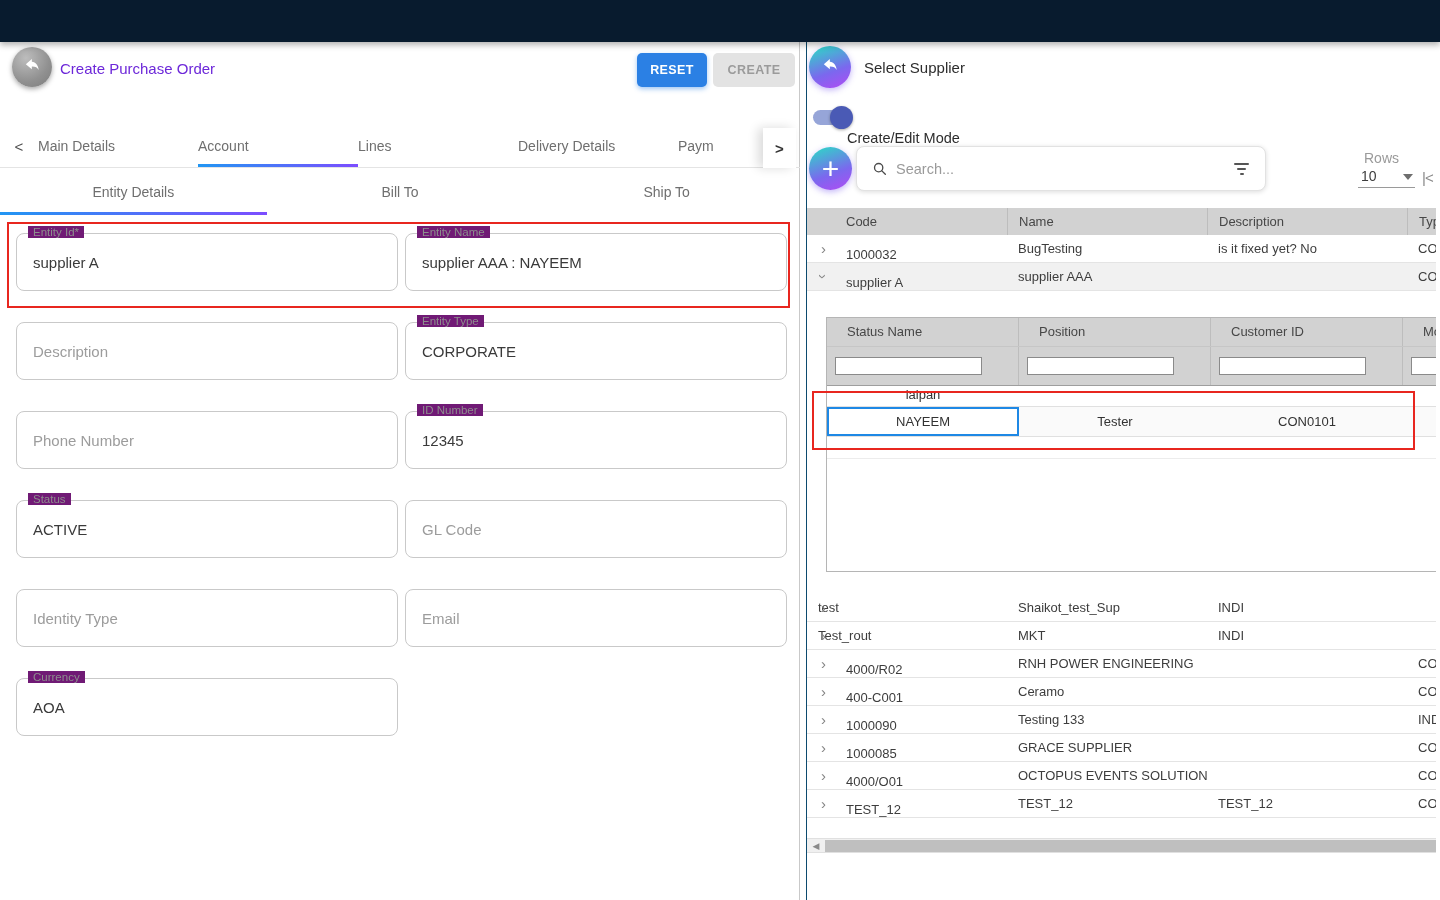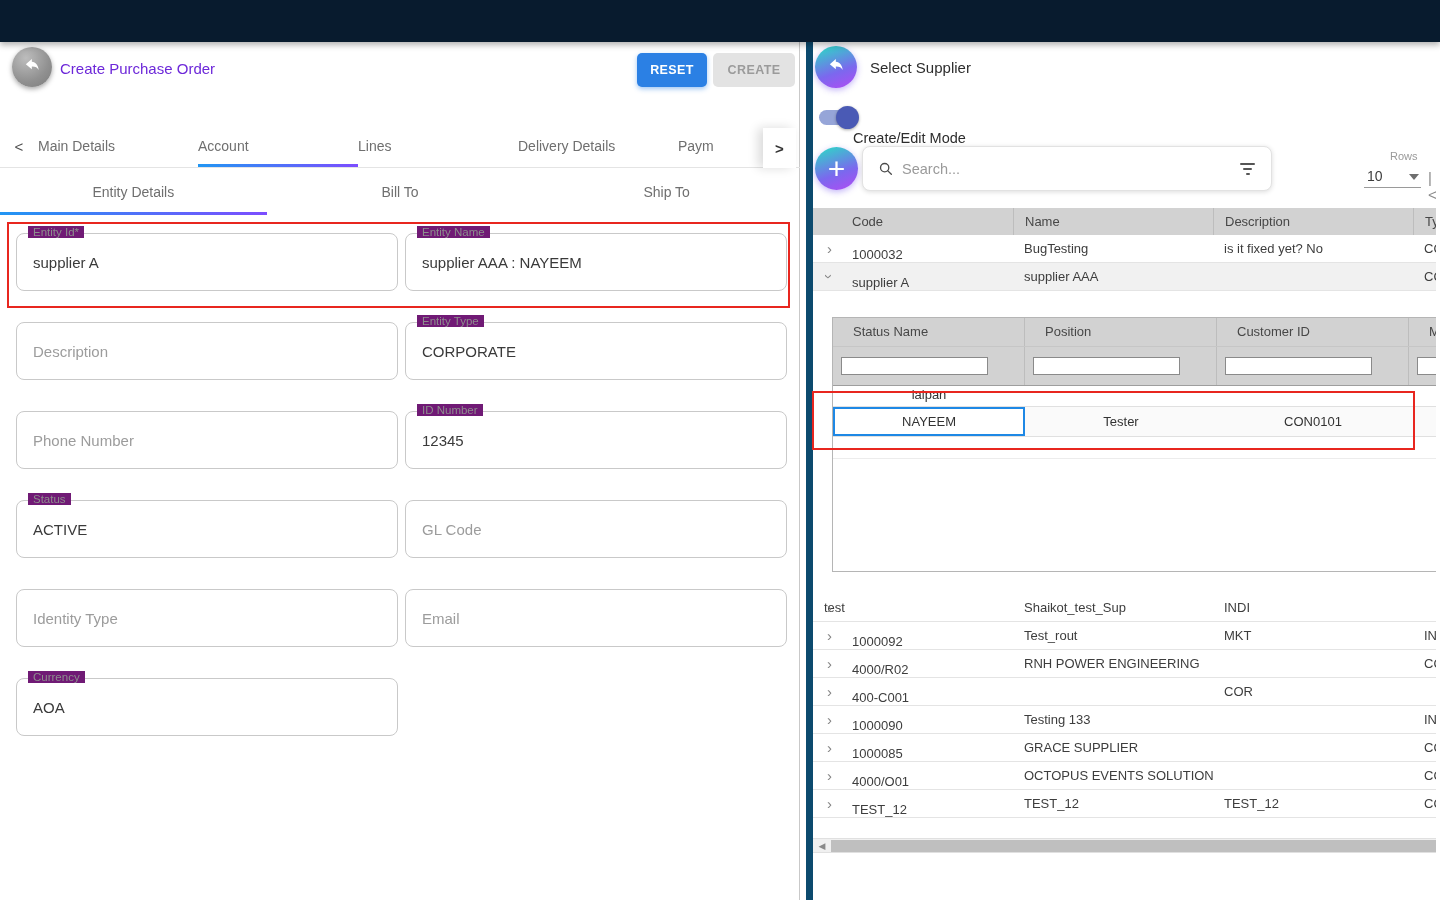--- a/index.html
+++ b/index.html
@@ -48,21 +48,21 @@
   .field { position:relative; height:58px; border:1px solid #c9c9c9; border-radius:8px; background:#fff; }
   .field .flabel { position:absolute; top:-8px; left:11px; font-size:11.5px; color:#8d8d8d;
     background:#701a75; padding:0 5px; }
   .field .fvalue { position:absolute; left:16px; top:0; height:100%; display:flex; align-items:center;
     font-size:15px; color:#3a3a3a; }
   .field .fplaceholder { position:absolute; left:16px; top:0; height:100%; display:flex; align-items:center;
     font-size:15px; color:#9c9c9c; }
 
   
   .right-panel { position:absolute; left:806px; top:42px; width:630px; height:858px;
-    background:#fff; border-left:7px solid #0c4a6e; overflow:hidden; }
+    background:#fff; border-left:1px solid #0c4a6e; overflow:hidden; }
 
   .back-btn-grad { position:absolute; left:2px; top:4px; width:42px; height:42px; border-radius:50%;
     background:linear-gradient(160deg, #2fd5c8 5%, #7b68ee 60%, #b14bf4 100%);
     box-shadow:0 2px 6px rgba(122,92,240,.45); display:flex; align-items:center; justify-content:center; cursor:pointer; }
   .rp-title { position:absolute; left:57px; top:17px; font-size:15px; color:#2d2d2d; }
 
   .switch { position:absolute; left:6px; top:68px; width:36px; height:15px; border-radius:8px;
     background:#96a5d8; cursor:pointer; }
   .switch .thumb { position:absolute; right:-4px; top:-4px; width:23px; height:23px; border-radius:50%;
     background:#4a5ab5; box-shadow:0 1px 3px rgba(0,0,0,.35); }
@@ -77,21 +77,21 @@
     display:flex; align-items:center; }
   .search-box svg.mag { margin-left:15px; flex:0 0 auto; }
   .search-box input { border:none; outline:none; flex:1; margin-left:8px; font-size:14.5px; color:#444;
     font-family:"Liberation Sans",sans-serif; background:transparent; }
   .search-box input::placeholder { color:#9a9a9a; }
   .filter-icon { margin-right:16px; flex:0 0 auto; display:flex; flex-direction:column; gap:3px;
     align-items:center; cursor:pointer; }
   .filter-icon i { display:block; height:2px; background:#555; border-radius:1px; }
   .filter-icon i:nth-child(1){width:15px;} .filter-icon i:nth-child(2){width:9px;} .filter-icon i:nth-child(3){width:4px;}
 
-  .rows-label { position:absolute; left:557px; top:108px; font-size:11px; color:#9a9a9a;margin-left:20px; }
+  .rows-label { position:absolute; left:557px; top:108px; font-size:14px; color:#9a9a9a; }
   .rows-value { position:absolute; left:554px; top:126px; font-size:14px; color:#3d3d3d; cursor:pointer; }
   .rows-caret { position:absolute; left:596px; top:132px; width:0; height:0;
     border-left:5px solid transparent; border-right:5px solid transparent; border-top:6px solid #6e6e6e; cursor:pointer; }
   .rows-underline { position:absolute; left:551px; top:145px; width:57px; height:1px; background:#9a9a9a; }
   .first-page { position:absolute; left:615px; top:127px; font-size:15px; color:#8a8a8a;
     letter-spacing:-1px; cursor:pointer; }
 
   .thead { position:absolute; left:0; top:166px; width:800px; height:27px; background:#d2d2d2;
     display:flex; }
   .hcell { flex:0 0 200px; line-height:27px; font-size:13px; color:#474747; padding-left:11px;
@@ -319,35 +319,35 @@
 
   <div class="rows-bottom">
       <div class="trow">
         <span class="rchev">›</span>
         <div class="cell c2">test</div>
         <div class="cell c1">Shaikot_test_Sup</div>
         <div class="cell c3">INDI</div>
       </div>
       <div class="trow">
         <span class="rchev">›</span>
-        <div class="cell c0">1000092</div>
         <div class="cell c1">Test_rout</div>
         <div class="cell c2">MKT</div>
         <div class="cell c3">INDI</div>
       </div>
       <div class="trow">
         <span class="rchev">›</span>
         <div class="cell c0">4000/R02</div>
         <div class="cell c1">RNH POWER ENGINEERING</div>
         <div class="cell c2"></div>
         <div class="cell c3">COR</div>
       </div>
       <div class="trow">
         <span class="rchev">›</span>
         <div class="cell c0">400-C001</div>
+        <div class="cell c1">Ceramo</div>
         <div class="cell c2"></div>
         <div class="cell c3">COR</div>
       </div>
       <div class="trow">
         <span class="rchev">›</span>
         <div class="cell c0">1000090</div>
         <div class="cell c1">Testing 133</div>
         <div class="cell c2"></div>
         <div class="cell c3">INDI</div>
       </div>

